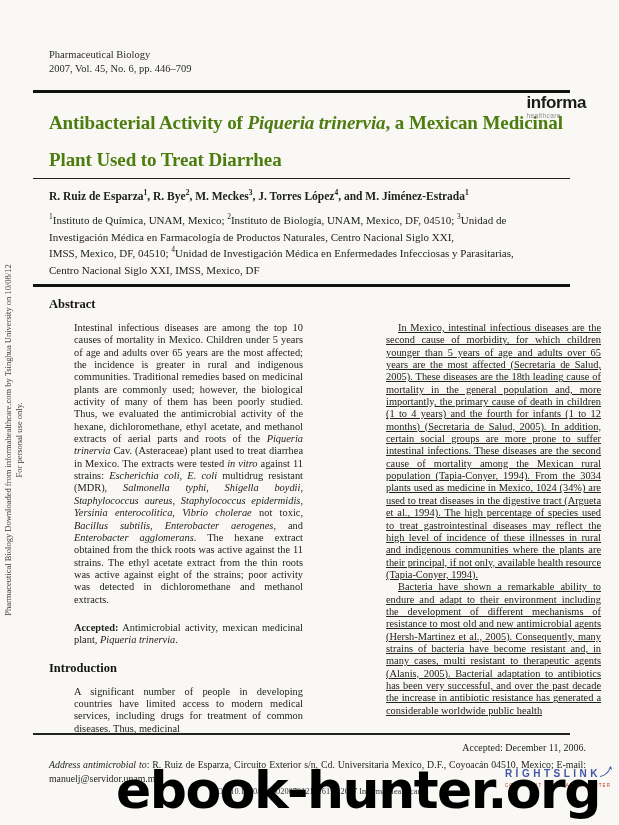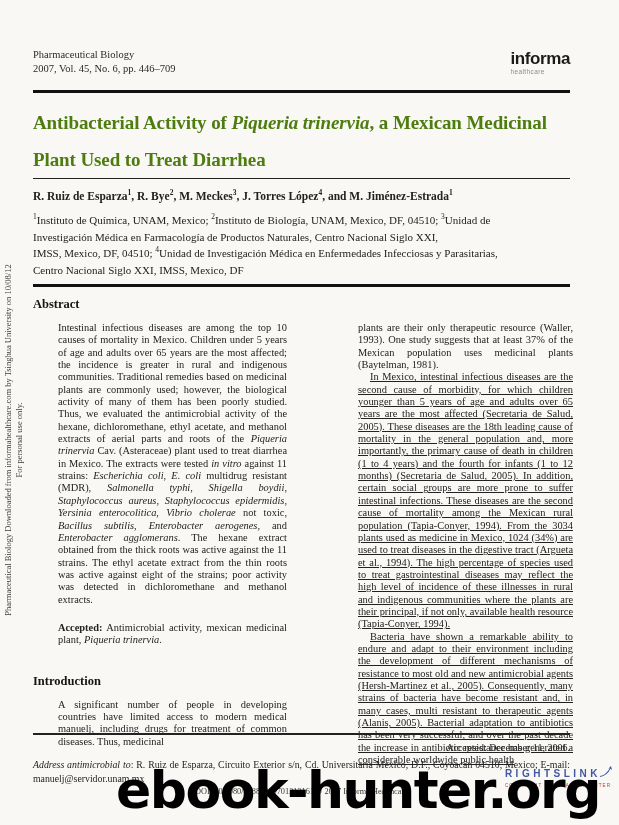--- a/index.html
+++ b/index.html
@@ -4,43 +4,43 @@
 <style>
   * { margin:0; padding:0; box-sizing:border-box; }
   html,body { width:619px; height:825px; }
   body {
     position:relative;
     background:#f9f8f5;
     overflow:hidden;
     font-family:"Liberation Serif", serif;
     color:#1e1e1e;
   }
-  .content { position:absolute; left:33px; width:537px; }
+  .content { position:absolute; left:49px; width:537px; }
 
   
   .header-row { top:48px; display:flex; justify-content:space-between; align-items:flex-start; }
   .journal-info { font-size:10.5px; line-height:13.5px; color:#2a2a2a; }
   .informa-logo { text-align:left; margin-top:2px; }
-  .informa-word { font-family:"Liberation Sans", sans-serif; font-weight:bold; font-size:17px; letter-spacing:-0.4px; color:#1b1b1b; line-height:17px; }
+  .informa-word { font-family:"Liberation Sans", sans-serif; font-weight:bold; font-size:17px; letter-spacing:-0.4px; color:#1b1b1b; line-height:17px;margin-top:44px; }
   .informa-sub { font-family:"Liberation Sans", sans-serif; font-size:6.5px; color:#8a8a8a; letter-spacing:0.4px; margin-top:1px; }
   .rule-thick { position:absolute; left:33px; width:537px; height:3px; background:#111; }
   .rule-thin  { position:absolute; left:33px; width:537px; height:1px; background:#222; }
 
   
   .title { top:104px; font-size:19px; font-weight:bold; line-height:37px; letter-spacing:-0.1px; color:#4d7c0f; }
   .authors { top:190px; font-size:11.5px; color:#222;font-weight:bold; }
   .authors sup, .affiliations sup { font-size:7.5px; vertical-align:super; line-height:0; }
   .affiliations { top:212px; font-size:11px; line-height:16.5px; color:#222; }
 
   
-  .columns { top:297px; display:grid; grid-template-columns:254px 240px; column-gap:46px; }
+  .columns { top:297px; display:grid; grid-template-columns:254px 240px; column-gap:58px; }
   .col-heading { font-size:12.5px; font-weight:bold; line-height:15px; margin-bottom:10px; color:#151515; }
   .body-text { font-size:10.4px; line-height:12.35px; text-align:justify; color:#222;margin-left:25px; }
   .keywords { margin-top:16px; }
-  .intro-heading { margin-top:27px; }
+  .intro-heading { margin-top:14px; }
   .right-col { padding-top:25px; }
   .indented { text-indent:12px;text-decoration:underline; }
 
   
   .footer-rule { top:733px; height:2px; }
   .accepted { top:742px; font-size:10px; color:#222;text-align:right; }
   .correspondence { top:758px; font-size:9.8px; line-height:13.5px; text-align:justify; color:#222; }
   .doi-line { top:787px; font-size:8.3px; text-align:center; color:#333; z-index:1; }
 
   
@@ -88,24 +88,23 @@
 <div class="content authors" style="position:absolute;">R. Ruiz de Esparza<sup>1</sup>, R. Bye<sup>2</sup>, M. Meckes<sup>3</sup>, J. Torres López<sup>4</sup>, and M. Jiménez-Estrada<sup>1</sup></div>
 <div class="content affiliations" style="position:absolute;"><sup>1</sup>Instituto de Química, UNAM, Mexico; <sup>2</sup>Instituto de Biología, UNAM, Mexico, DF, 04510; <sup>3</sup>Unidad de<br>Investigación Médica en Farmacología de Productos Naturales, Centro Nacional Siglo XXI,<br>IMSS, Mexico, DF, 04510; <sup>4</sup>Unidad de Investigación Médica en Enfermedades Infecciosas y Parasitarias,<br>Centro Nacional Siglo XXI, IMSS, Mexico, DF</div>
 <div class="rule-thick" style="top:284px;"></div>
 
 <div class="content columns" style="position:absolute;">
   <div class="left-col">
     <div class="col-heading">Abstract</div>
     <p class="body-text">Intestinal infectious diseases are among the top 10 causes of mortality in Mexico. Children under 5 years of age and adults over 65 years are the most affected; the incidence is greater in rural and indigenous communities. Traditional remedies based on medicinal plants are commonly used; however, the biological activity of many of them has been poorly studied. Thus, we evaluated the antimicrobial activity of the hexane, dichloromethane, ethyl acetate, and methanol extracts of aerial parts and roots of the <i>Piqueria trinervia</i> Cav. (Asteraceae) plant used to treat diarrhea in Mexico. The extracts were tested <i>in vitro</i> against 11 strains: <i>Escherichia coli</i>, <i>E. coli</i> multidrug resistant (MDR), <i>Salmonella typhi</i>, <i>Shigella boydii</i>, <i>Staphylococcus aureus</i>, <i>Staphylococcus epidermidis</i>, <i>Yersinia enterocolitica</i>, <i>Vibrio cholerae</i> not toxic, <i>Bacillus subtilis</i>, <i>Enterobacter aerogenes</i>, and <i>Enterobacter agglomerans</i>. The hexane extract obtained from the thick roots was active against the 11 strains. The ethyl acetate extract from the thin roots was active against eight of the strains; poor activity was detected in dichloromethane and methanol extracts.</p>
     <p class="body-text keywords"><b>Accepted:</b> Antimicrobial activity, mexican medicinal plant, <i>Piqueria trinervia</i>.</p>
     <div class="col-heading intro-heading">Introduction</div>
-    <p class="body-text">A significant number of people in developing countries have limited access to modern medical manuelj, including drugs for treatment of common diseases. Thus, medicinal</p>
+    <p class="body-text">A significant number of people in developing countries have limited access to modern medical services, including drugs for treatment of common diseases. Thus, medicinal</p>
   </div>
   <div class="right-col">
-    <p class="body-text">plants are their only therapeutic resource (Waller, 1993). One study suggests that at least 37% of the Mexican population uses medicinal plants (Baytelman, 1981).</p>
     <p class="body-text indented">In Mexico, intestinal infectious diseases are the second cause of morbidity, for which children younger than 5 years of age and adults over 65 years are the most affected (Secretaria de Salud, 2005). These diseases are the 18th leading cause of mortality in the general population and, more importantly, the primary cause of death in children (1 to 4 years) and the fourth for infants (1 to 12 months) (Secretaria de Salud, 2005). In addition, certain social groups are more prone to suffer intestinal infections. These diseases are the second cause of mortality among the Mexican rural population (Tapia-Conyer, 1994). From the 3034 plants used as medicine in Mexico, 1024 (34%) are used to treat diseases in the digestive tract (Argueta et al., 1994). The high percentage of species used to treat gastrointestinal diseases may reflect the high level of incidence of these illnesses in rural and indigenous communities where the plants are their principal, if not only, available health resource (Tapia-Conyer, 1994).</p>
     <p class="body-text indented">Bacteria have shown a remarkable ability to endure and adapt to their environment including the development of different mechanisms of resistance to most old and new antimicrobial agents (Hersh-Martinez et al., 2005). Consequently, many strains of bacteria have become resistant and, in many cases, multi resistant to therapeutic agents (Alanis, 2005). Bacterial adaptation to antibiotics has been very successful, and over the past decade the increase in antibiotic resistance has generated a considerable worldwide public health</p>
   </div>
 </div>
 
 <div class="rule-thin footer-rule"></div>
 <div class="content accepted" style="position:absolute;">Accepted: December 11, 2006.</div>
 <div class="content correspondence" style="position:absolute;"><i>Address antimicrobial to</i>: R. Ruiz de Esparza, Circuito Exterior s/n, Cd. Universitaria Mexico, D.F., Coyoacán 04510, Mexico; E-mail: manuelj@servidor.unam.mx</div>
 <div class="content doi-line" style="position:absolute;">DOI: 10.1080/13880200701213161 © 2007 Informa Healthcare</div>
 

